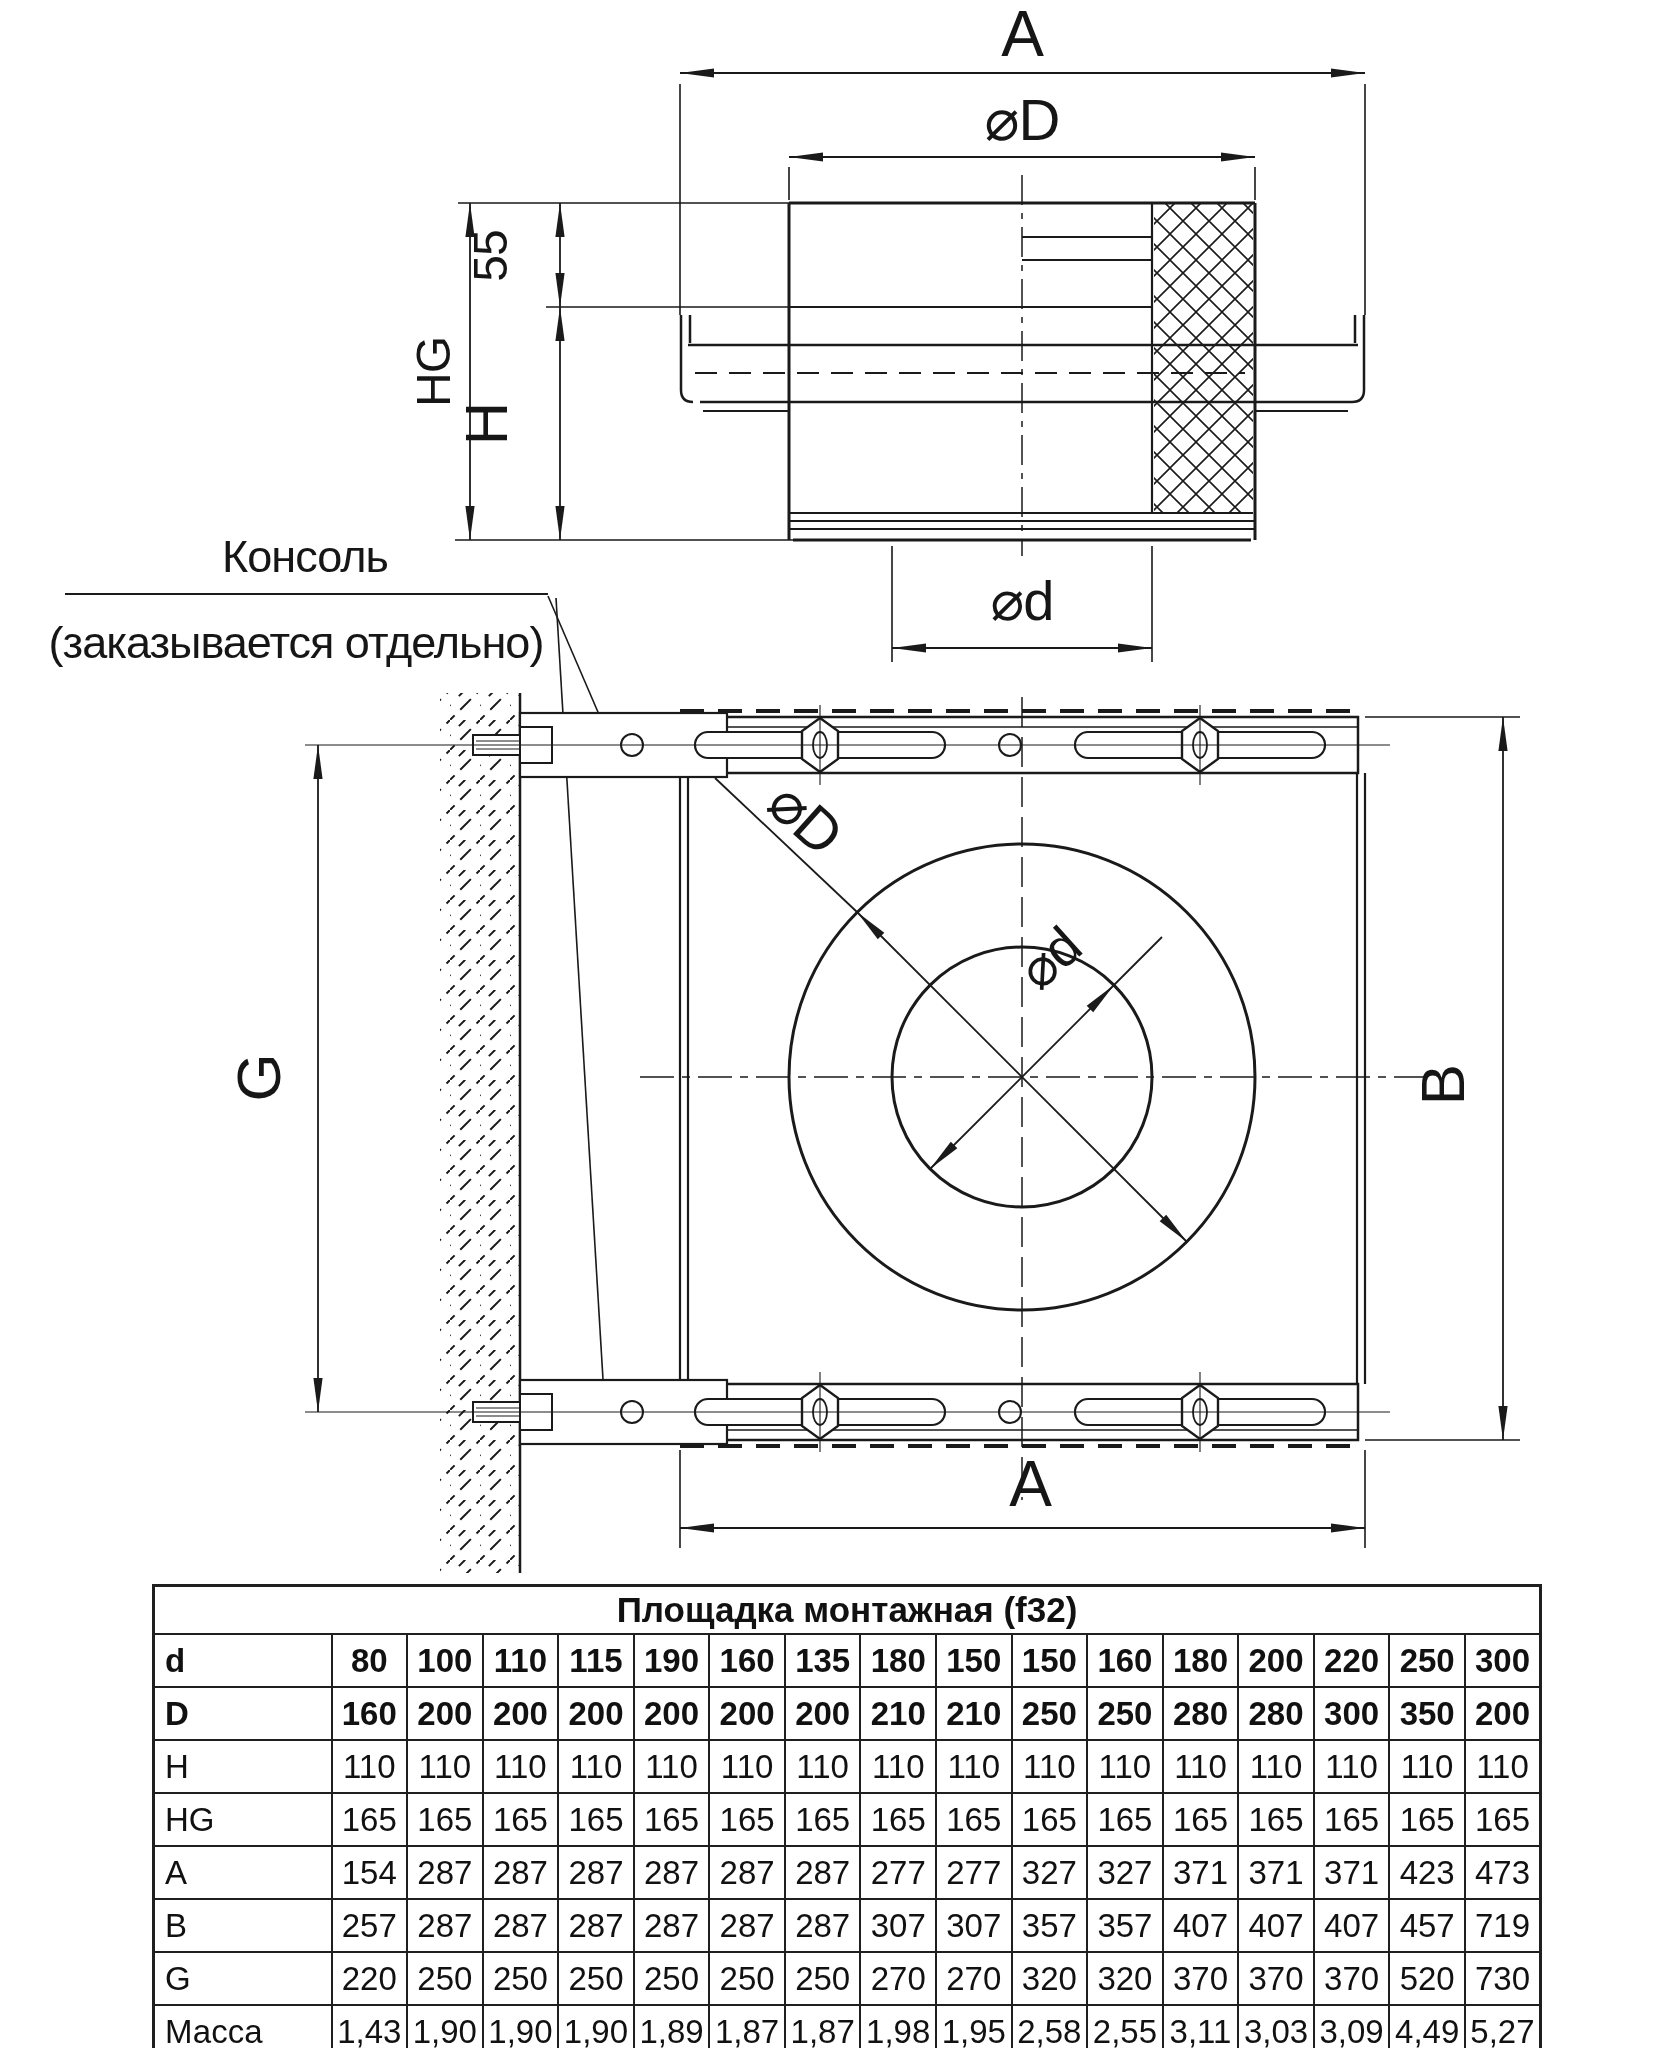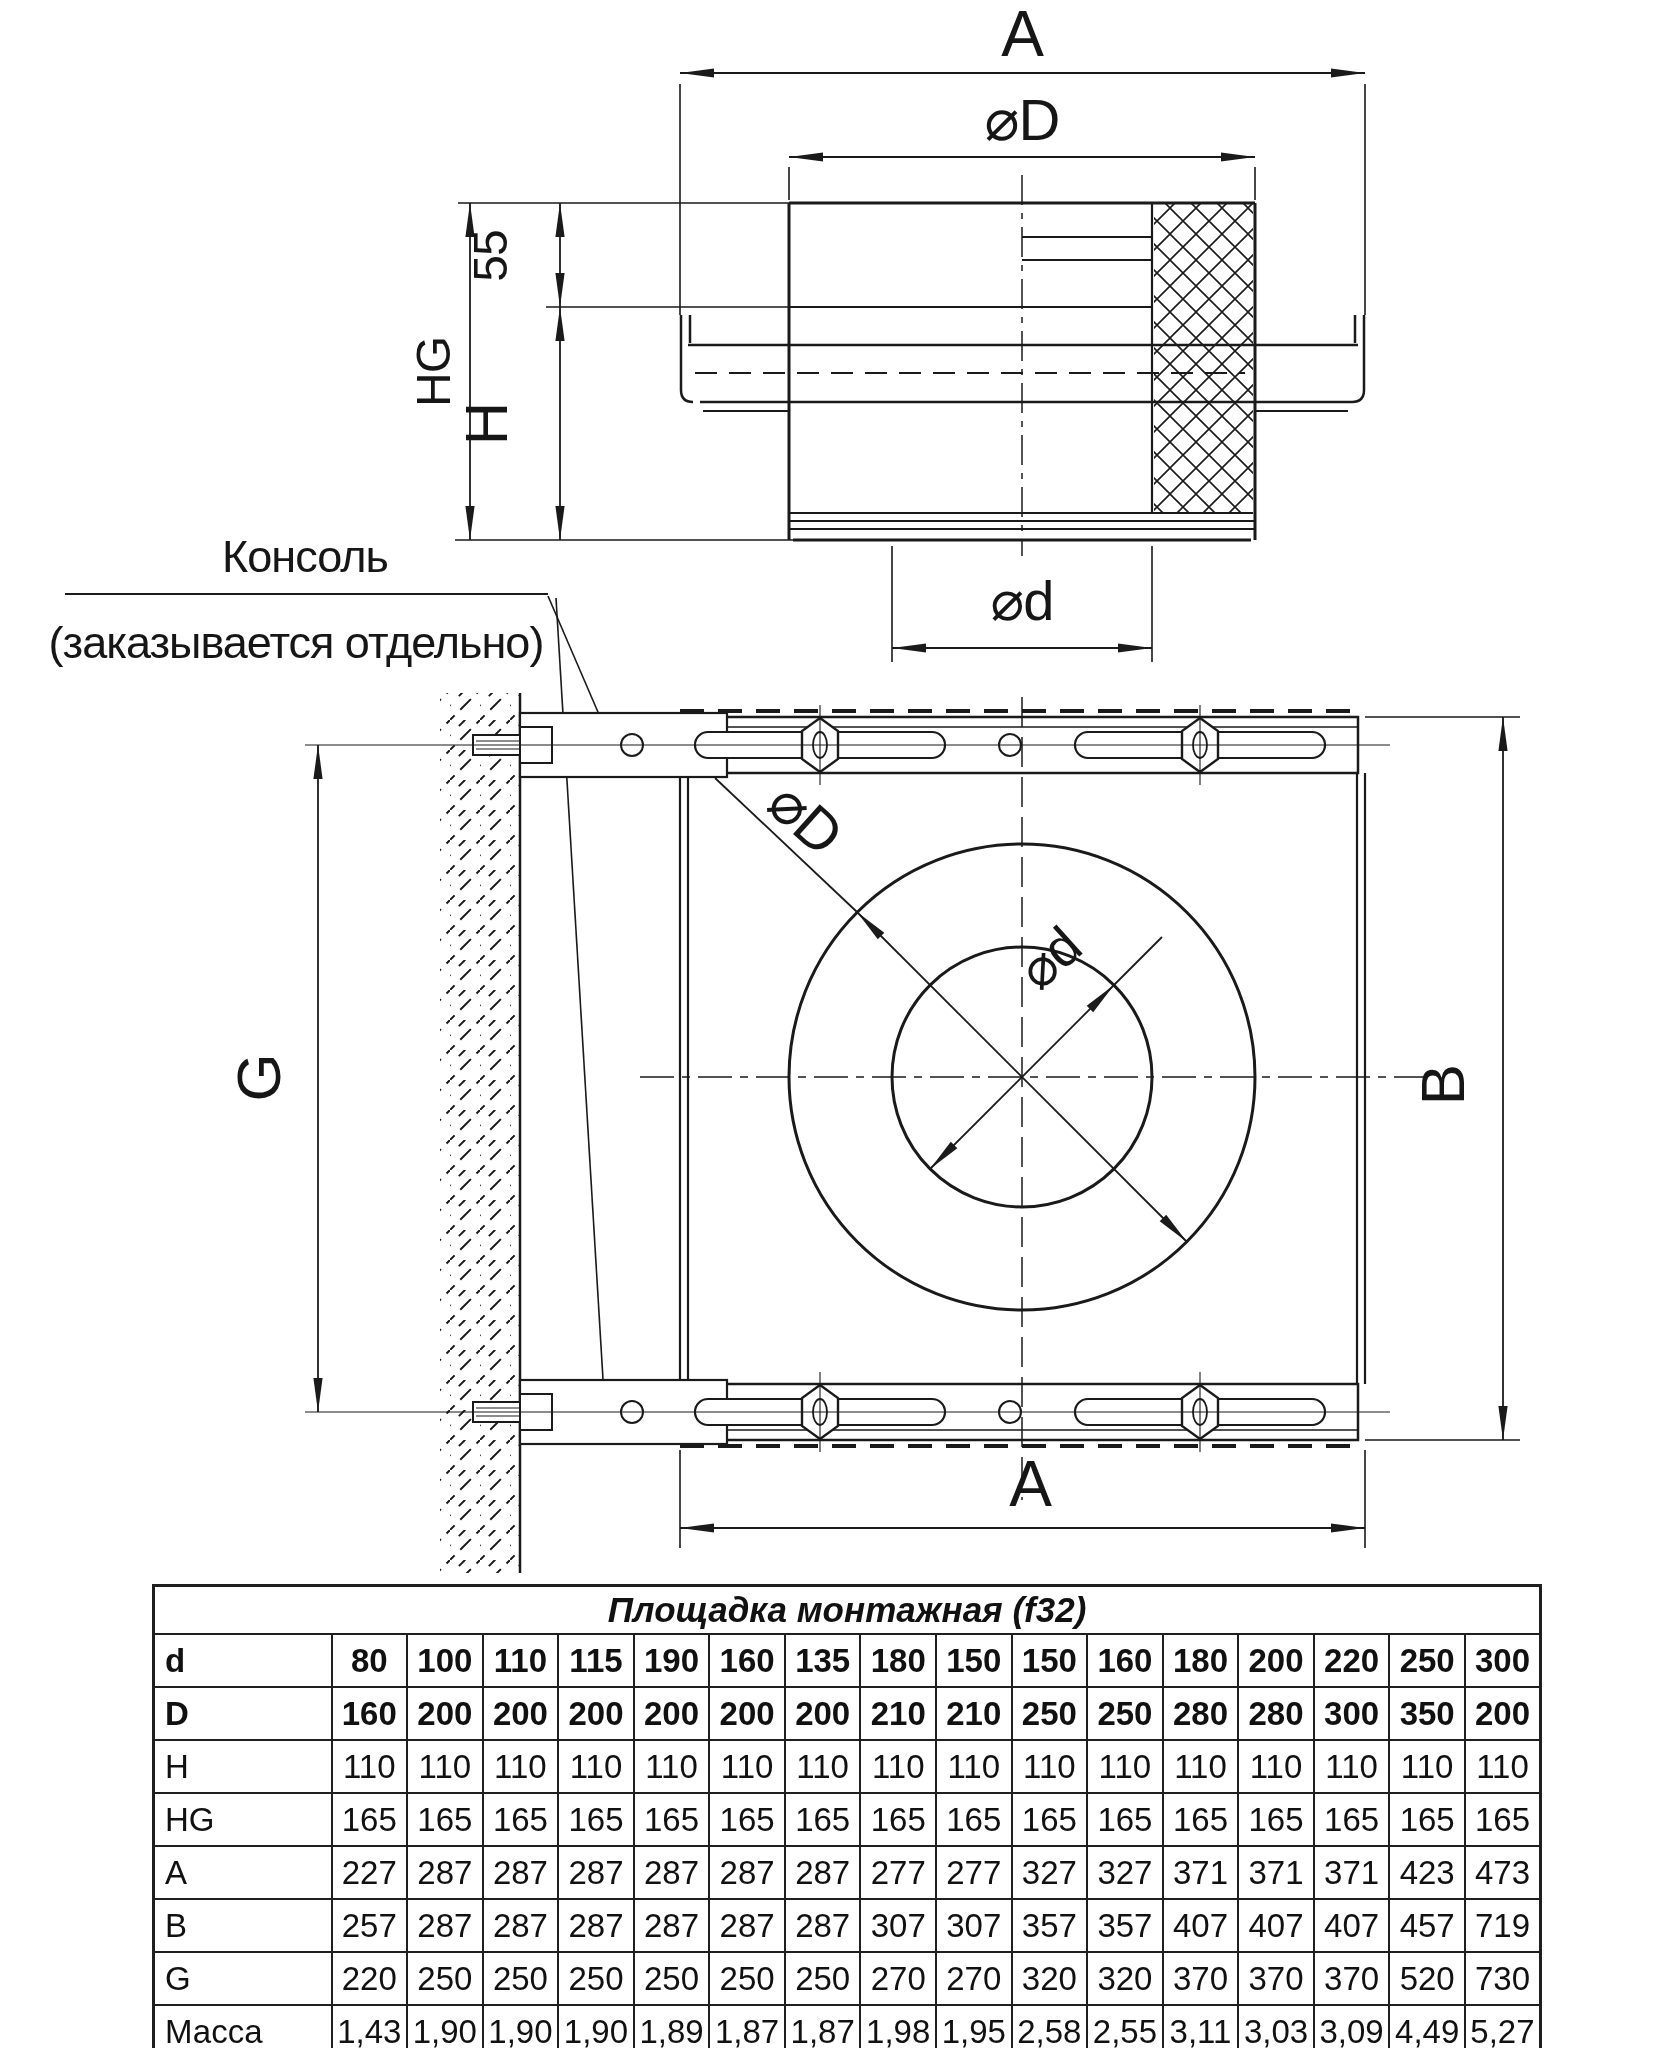--- a/index.html
+++ b/index.html
@@ -4,21 +4,21 @@
 <style>
   html,body{margin:0;padding:0;background:#fff;}
   .canvas{position:relative;width:1680px;height:2048px;background:#ffffff;overflow:hidden;
           font-family:"Liberation Sans",sans-serif;}
   svg{position:absolute;left:0;top:0;}
   svg text{font-family:"Liberation Sans",sans-serif;fill:#161616;letter-spacing:-1px;}
   .spec-table{position:absolute;left:152px;top:1584px;width:1390px;border-collapse:collapse;
               table-layout:fixed;background:#fff;border:3px solid #1f1f1f;}
   .spec-table td,.spec-table th{border:2px solid #1f1f1f;font-size:33px;color:#111;
               padding:0;height:51px;text-align:center;font-weight:normal;overflow:hidden;white-space:nowrap;}
-  .spec-table thead th{height:46px;font-weight:bold;font-size:35px;font-style:italic;}
+  .spec-table thead th{height:46px;font-weight:bold;font-size:35px;}
   .spec-table td.lbl{text-align:left;padding-left:10px;}
   .spec-table tr.bold td{font-weight:bold;}
 </style>
 </head>
 <body>
 
 <div class="canvas">
 
 <svg width="1680" height="2048" viewBox="0 0 1680 2048">
   <defs>
@@ -248,21 +248,21 @@
           <td>165</td>
           <td>165</td>
           <td>165</td>
           <td>165</td>
           <td>165</td>
           <td>165</td>
           <td>165</td>
         </tr>
         <tr>
           <td class="lbl">A</td>
-          <td>227</td>
+          <td>154</td>
           <td>287</td>
           <td>287</td>
           <td>287</td>
           <td>287</td>
           <td>287</td>
           <td>287</td>
           <td>277</td>
           <td>277</td>
           <td>327</td>
           <td>327</td>

